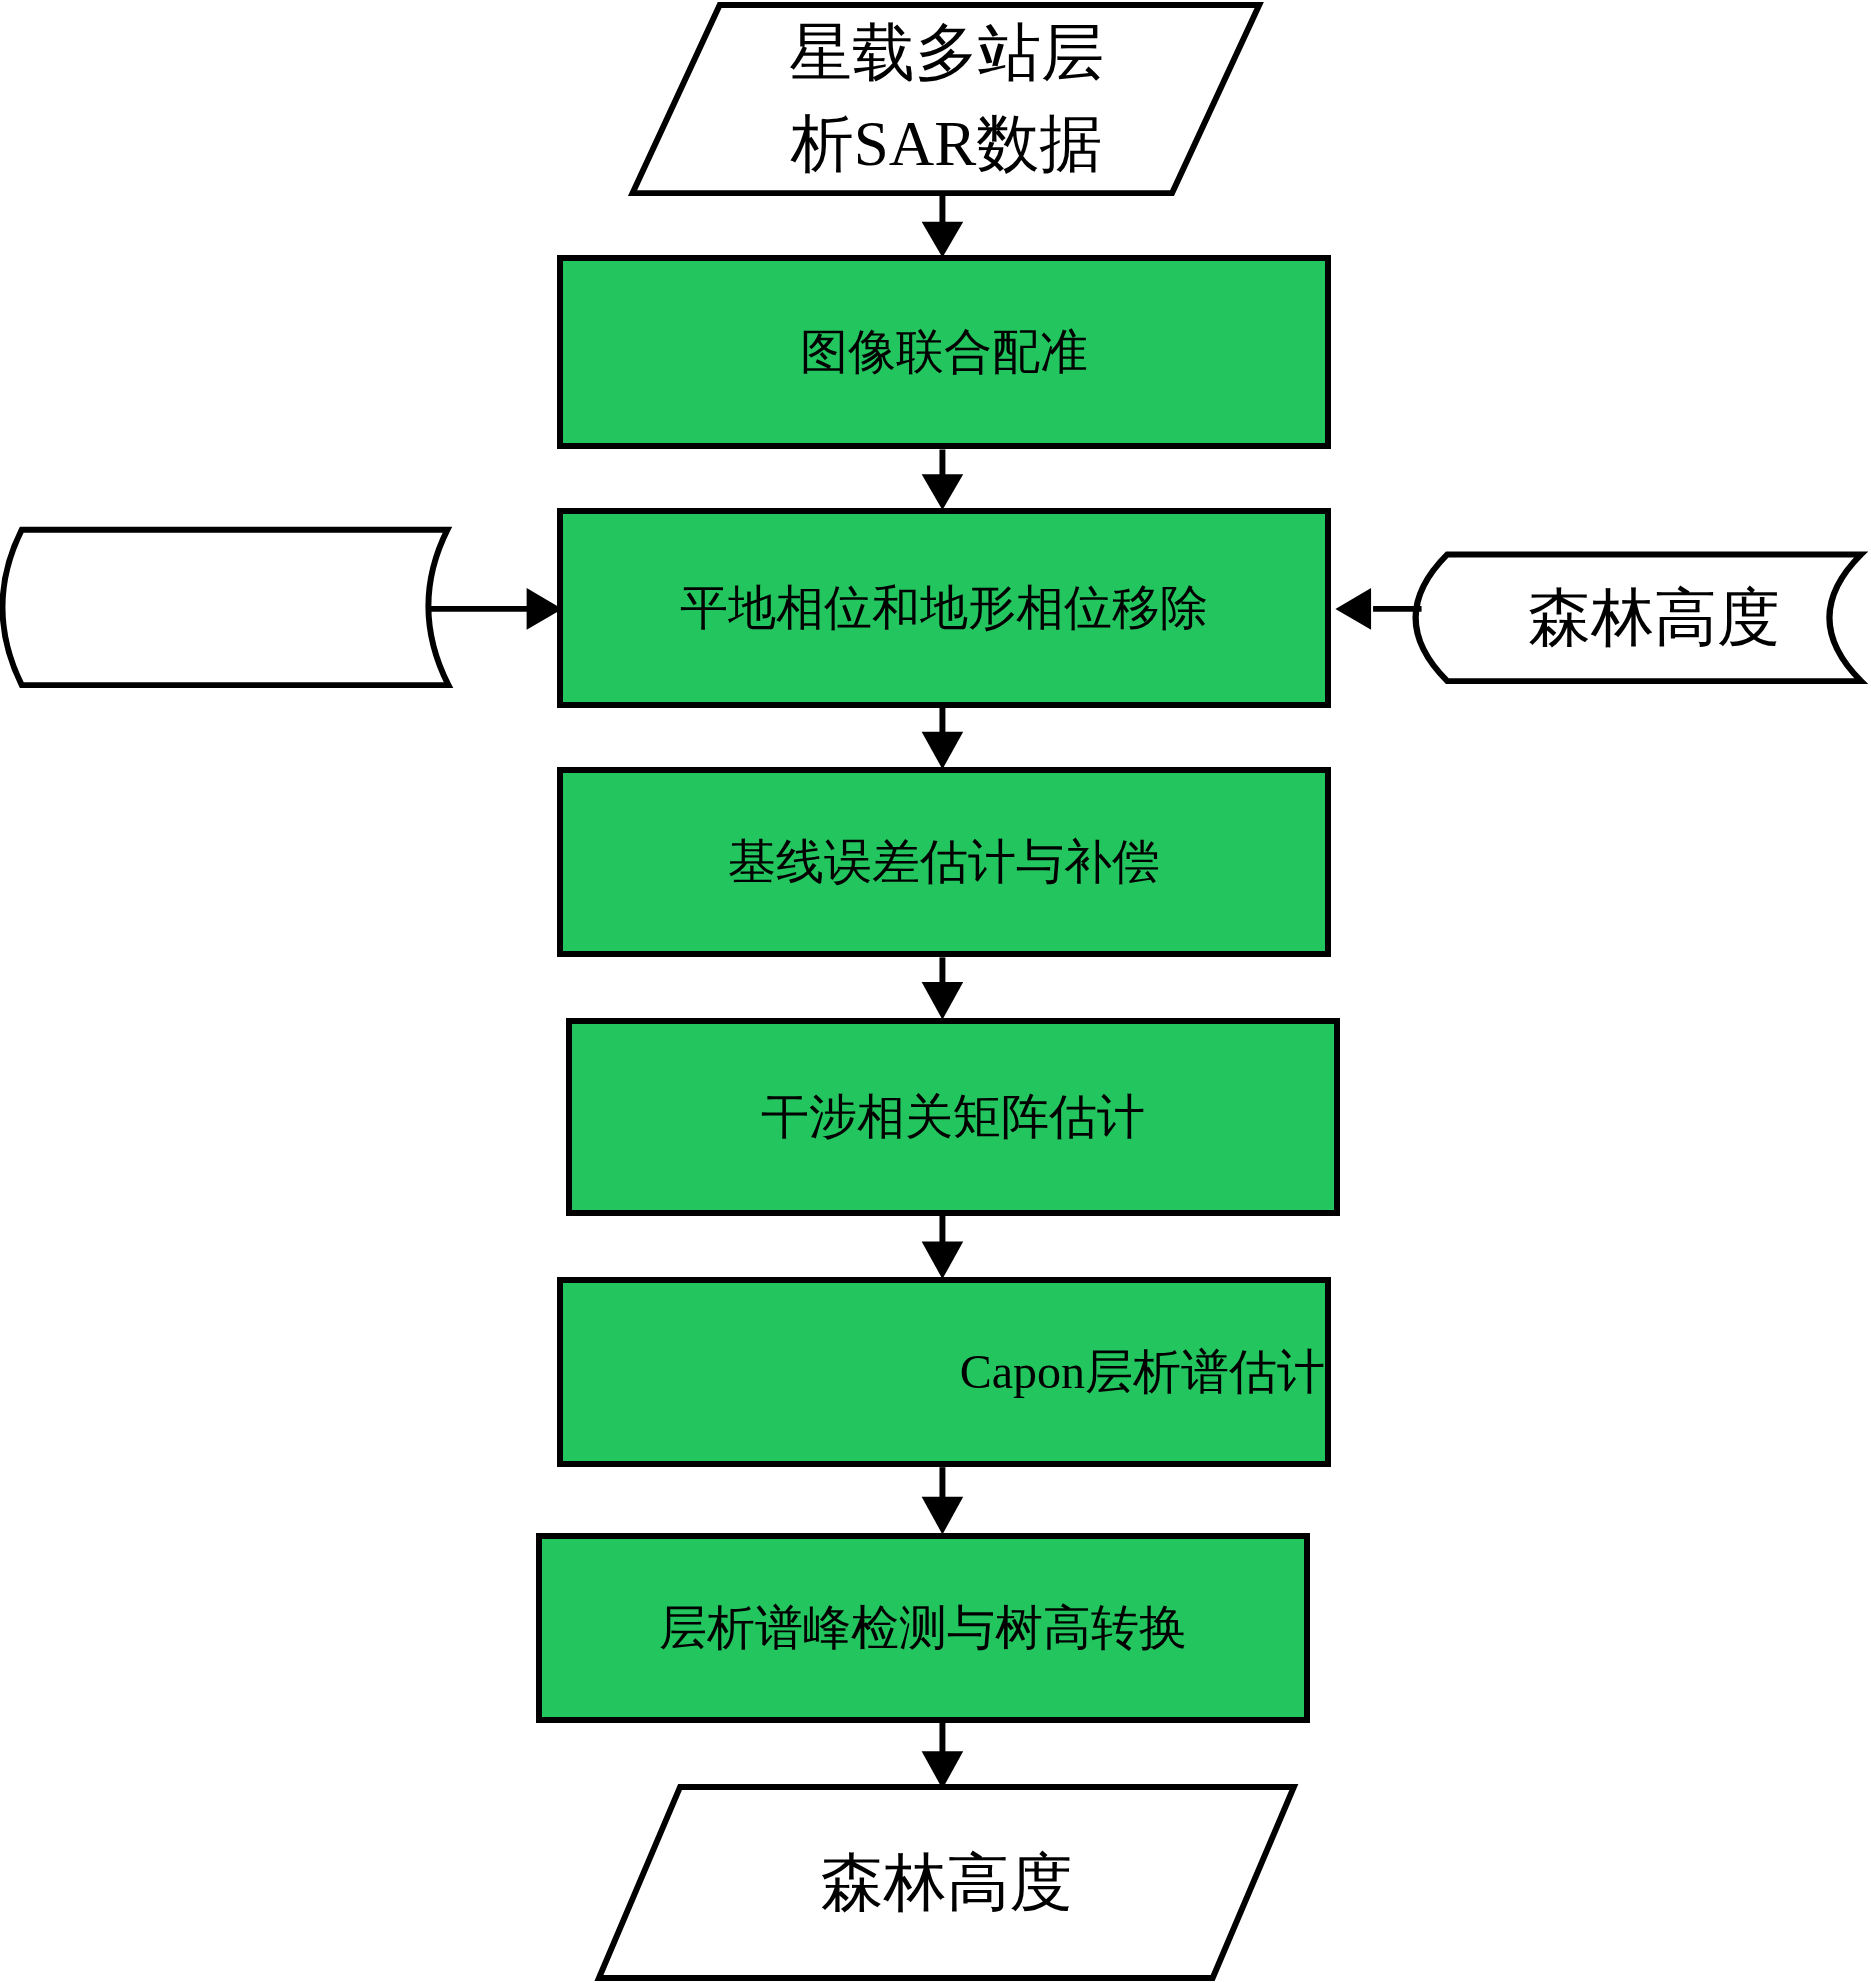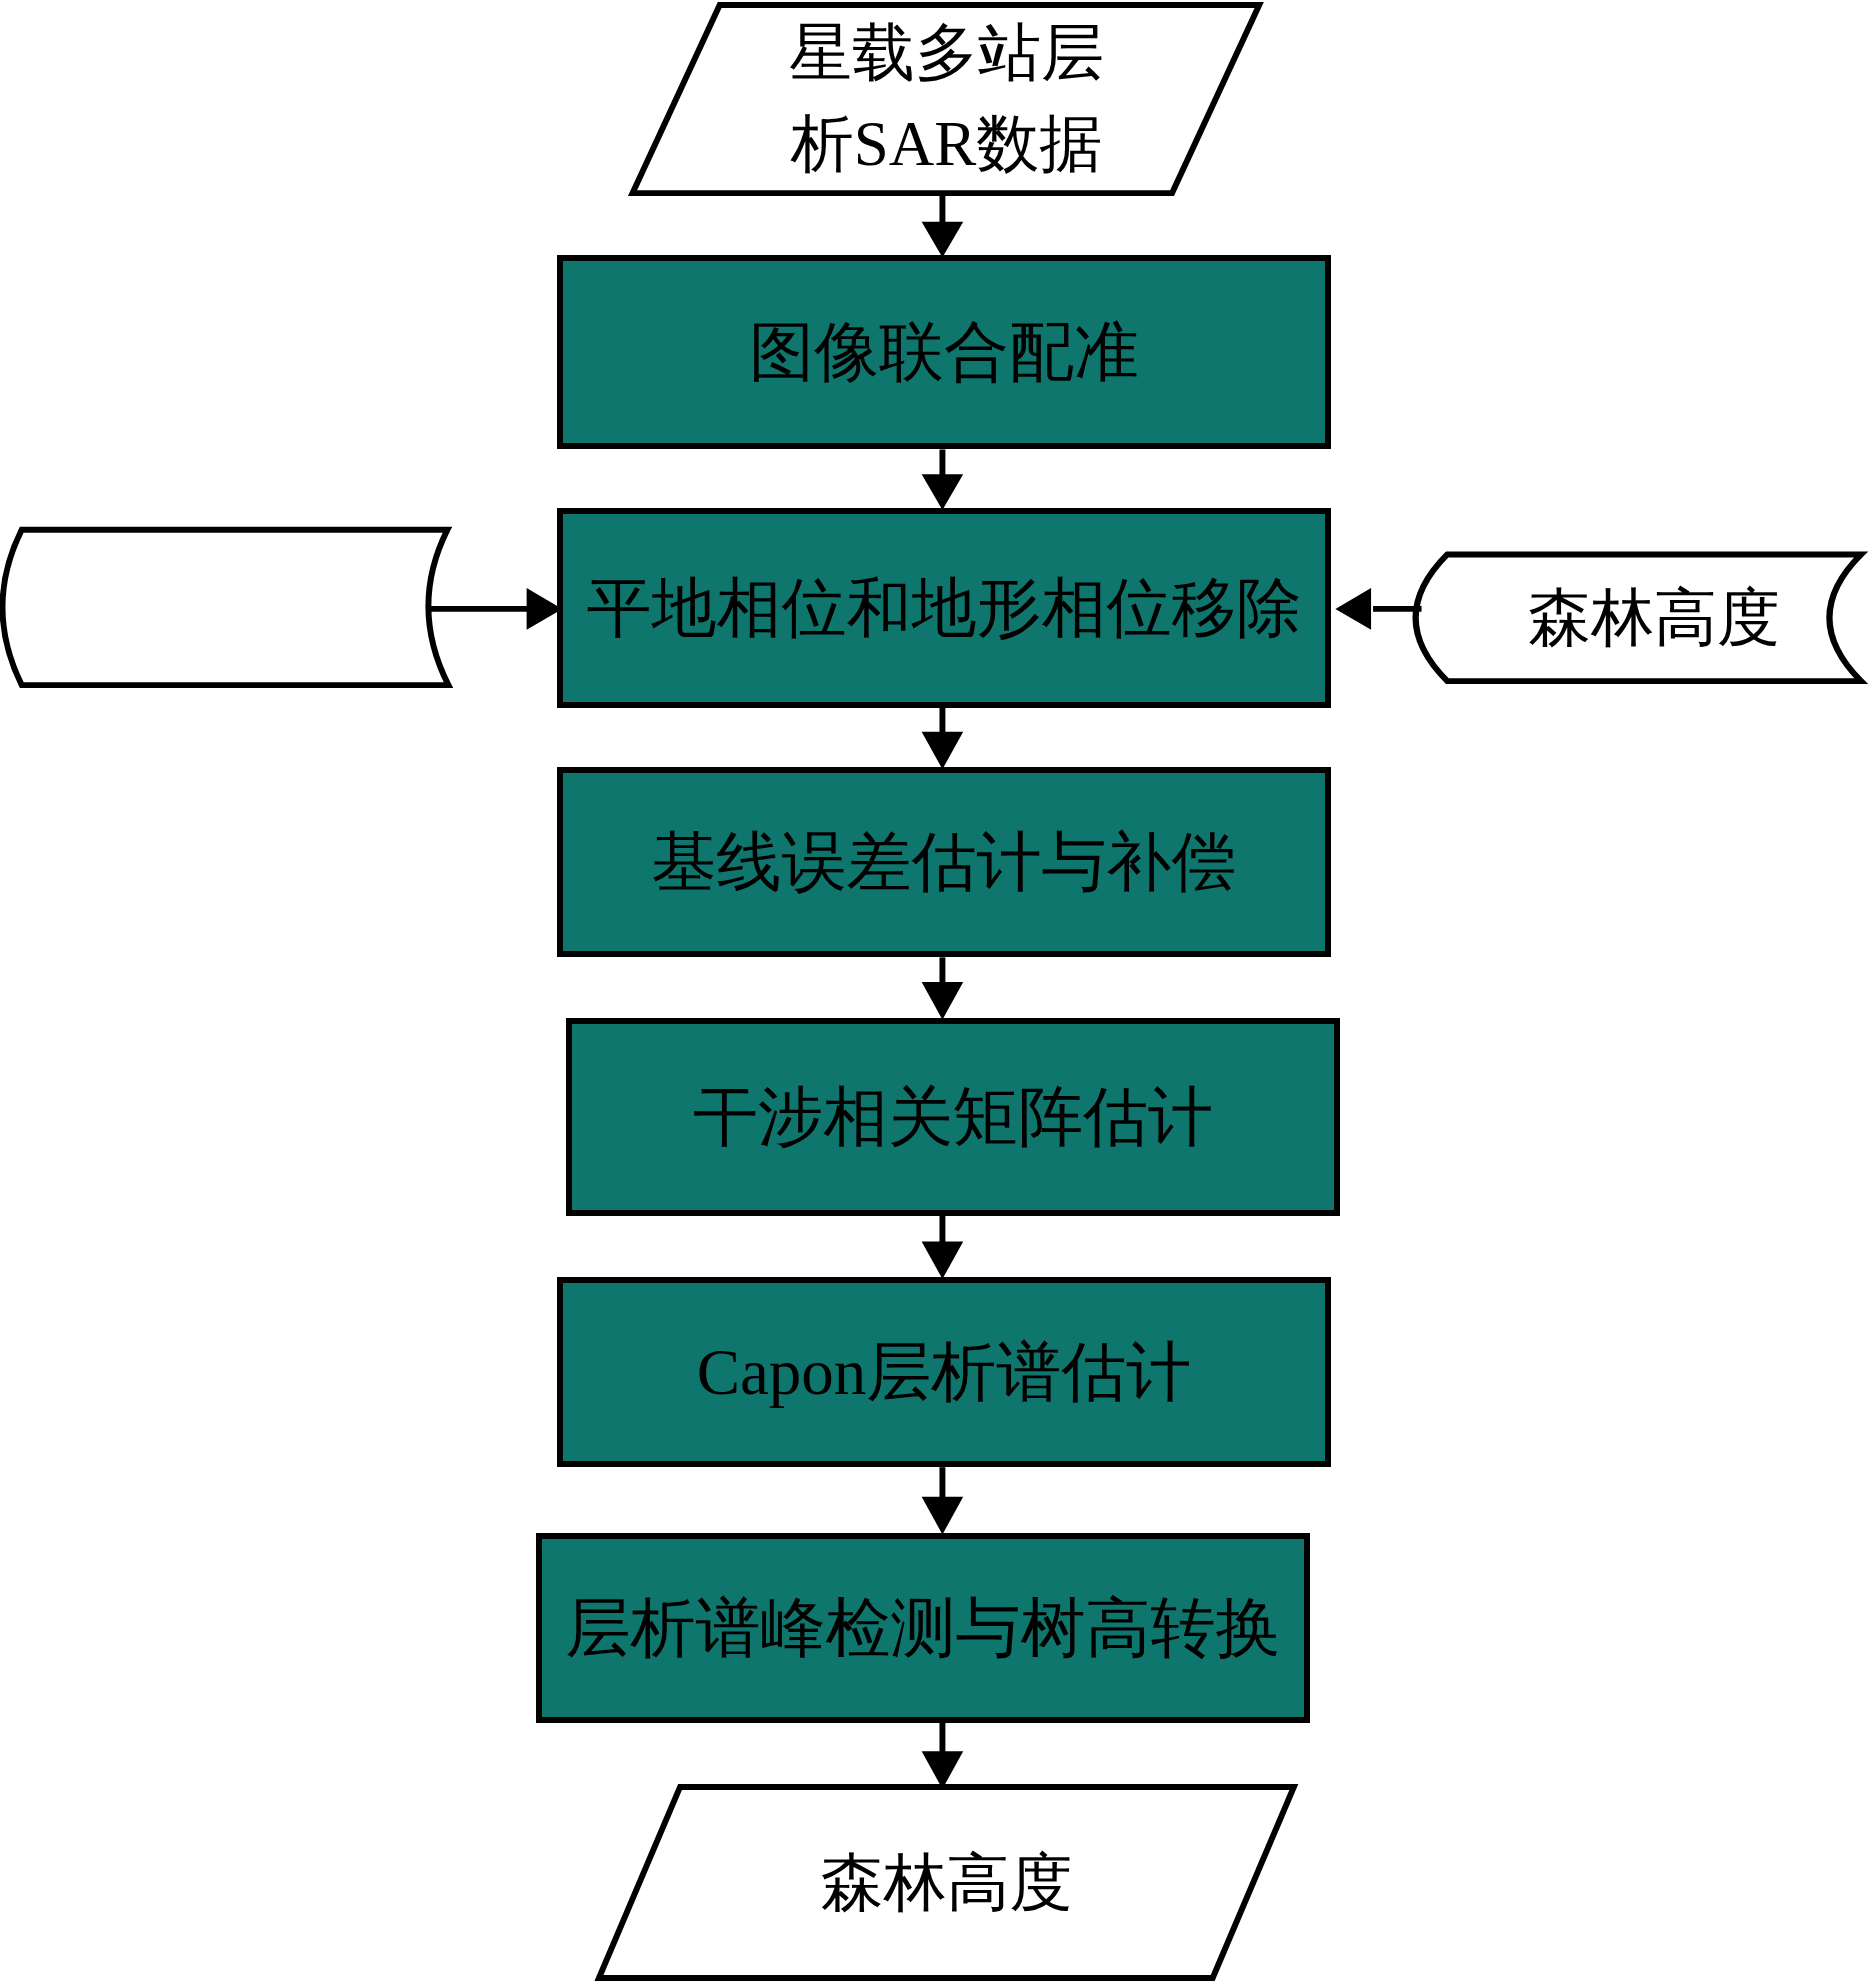--- a/index.html
+++ b/index.html
@@ -20,47 +20,47 @@
     position: absolute;
     left: 0;
     top: 0;
     width: 1871px;
     height: 1983px;
   }
   .process {
     position: absolute;
     box-sizing: border-box;
     border: 6px solid #000000;
-    background: #0f766e;
+    background: #22c55e;
     display: flex;
     align-items: center;
     justify-content: center;
     text-align: center;
-    font-size: 65px;
+    font-size: 48px;
     line-height: 1.15;
     white-space: pre-line;
   }
   .overlay-label {
     position: absolute;
     display: flex;
     align-items: center;
     justify-content: center;
     text-align: center;
     white-space: pre-line;
     pointer-events: none;
   }
   .lbl-io-top    { left: 633px;  top: 5px;    width: 627px; height: 188px; font-size: 63px; line-height: 91px; }
   .lbl-io-bottom { left: 599px;  top: 1787px; width: 695px; height: 191px; font-size: 63px; }
   .lbl-stored-left  { left: 20px;   top: 530px;  width: 426px; height: 155px; font-size: 56px; line-height: 75px; }
   .lbl-stored-right { left: 1447px; top: 554px;  width: 414px; height: 127px; font-size: 63px; }
   .box-registration { left: 557px; top: 255px;  width: 774px; height: 194px; }
   .box-phase        { left: 557px; top: 508px;  width: 774px; height: 200px; }
   .box-baseline     { left: 557px; top: 767px;  width: 774px; height: 190px; }
   .box-coherence    { left: 557px; top: 1018px; width: 774px; height: 198px; margin-left: 9px; }
-  .box-capon        { left: 557px; top: 1277px; width: 774px; height: 190px; }
+  .box-capon        { left: 557px; top: 1277px; width: 774px; height: 190px; justify-content: flex-end; }
   .box-peak         { left: 536px; top: 1533px; width: 774px; height: 190px; }
 </style>
 </head>
 <body>
 
 <div class="stage">
 
   <svg class="shape-layer" viewBox="0 0 1890 2003" xmlns="http://www.w3.org/2000/svg">
 
     <path d="M 727 5 L 1272 5 L 1184 195 L 639 195 Z" fill="#ffffff" stroke="#000000" stroke-width="6"></path>

